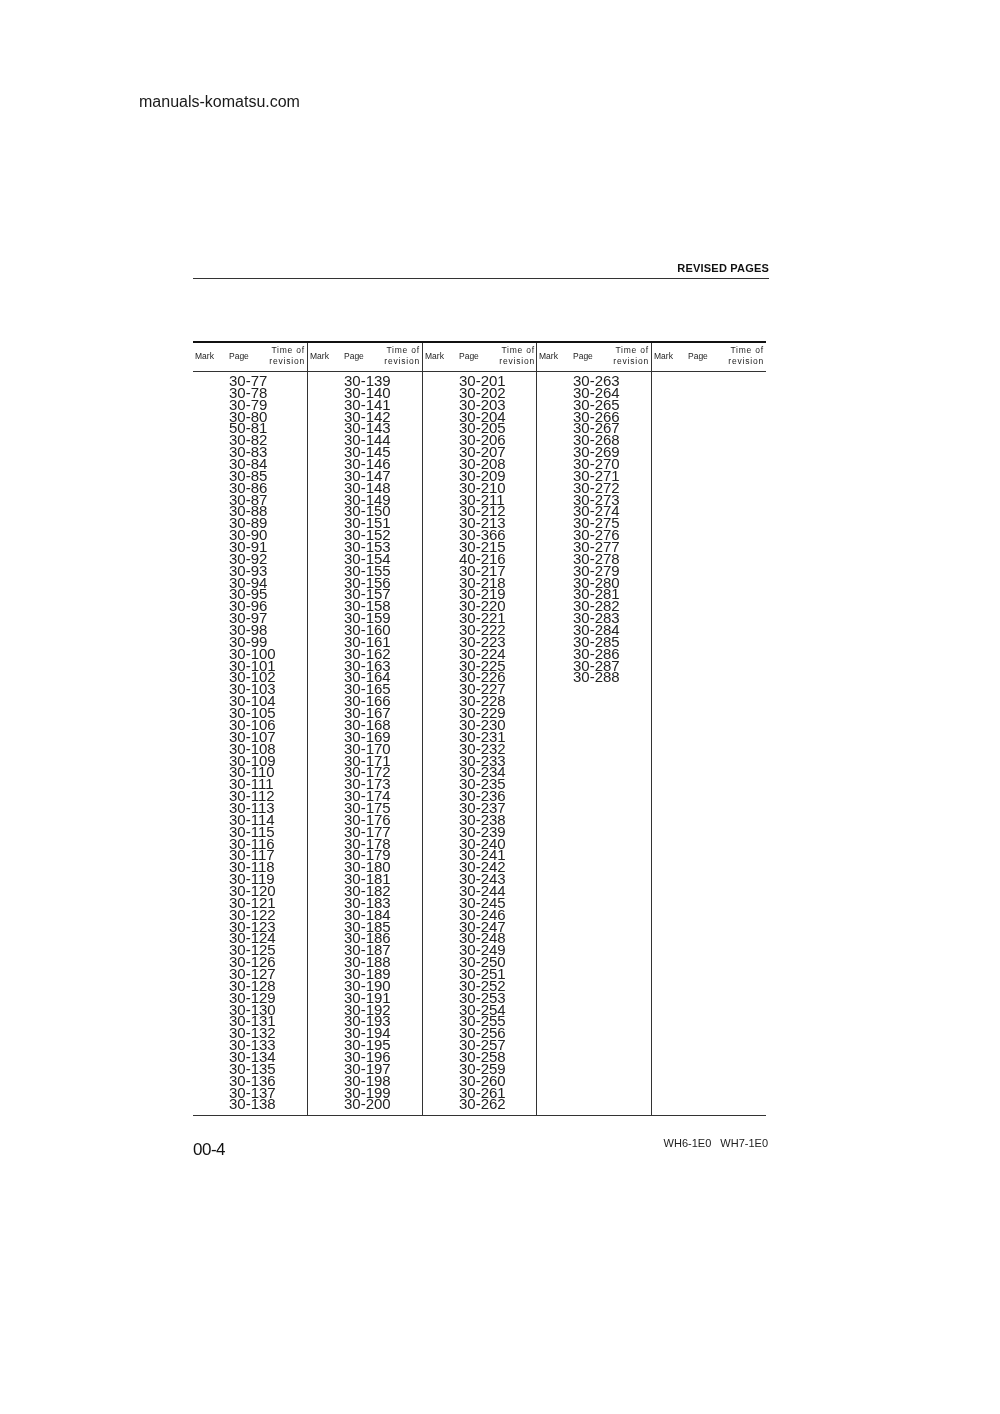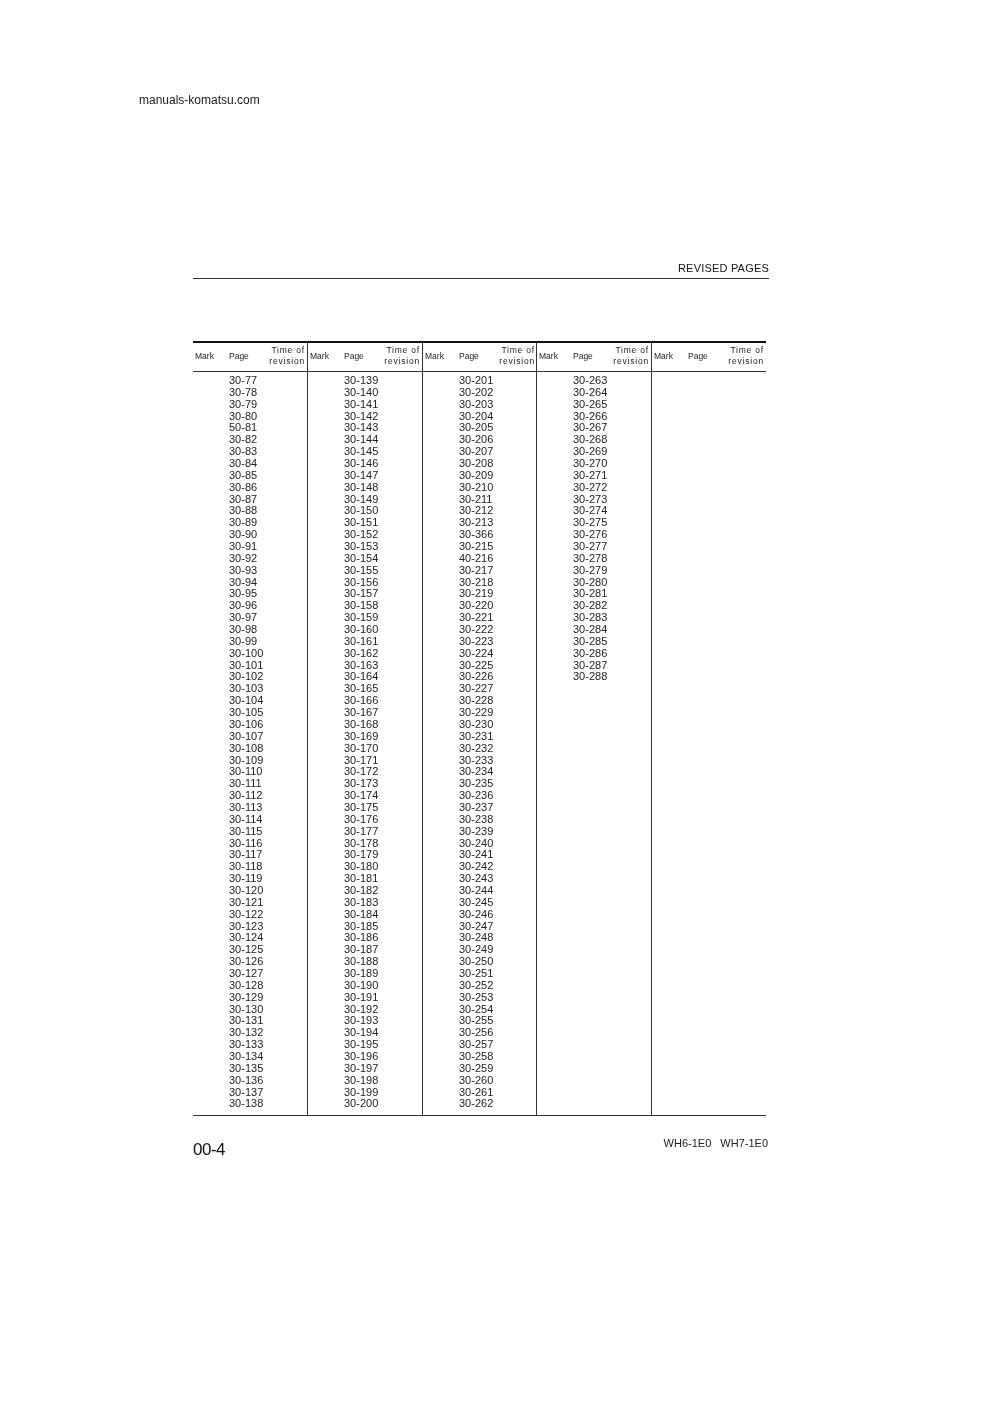--- a/index.html
+++ b/index.html
@@ -1,30 +1,30 @@
 <!DOCTYPE html>
 <html><head>
 <meta charset="utf-8">
 <style>
   html, body { margin:0; padding:0; background:#fff; }
   body { width:1000px; height:1414px; position:relative; overflow:hidden; font-family:"Liberation Sans", sans-serif; color:#111; }
-  .watermark { position:absolute; left:139px; top:93px; font-size:12px; color:#1a1a1a; }
-  .header-title { position:absolute; right:231px; top:262px; font-size:11px; font-weight:normal; letter-spacing:0.2px; }
+  .watermark { position:absolute; left:139px; top:93px; font-size:16px; color:#1a1a1a; }
+  .header-title { position:absolute; right:231px; top:262px; font-size:11px; font-weight:bold; letter-spacing:0.2px; }
   .header-rule { position:absolute; left:193px; top:278px; width:576px; height:1px; background:#333; }
   .table { position:absolute; left:193px; top:341px; width:573px; height:775px; }
   .table-top { position:absolute; left:0; top:0; width:573px; height:2px; background:#111; }
   .table-headrule { position:absolute; left:0; top:30px; width:573px; height:1px; background:#333; }
   .table-bottom { position:absolute; left:0; top:774px; width:573px; height:1px; background:#333; }
   .vline { position:absolute; top:2px; width:1px; height:772px; background:#333; }
   .group { position:absolute; top:0; width:114px; height:890px; }
   .hcell { position:absolute; font-size:8.5px; color:#222; }
   .hmark { left:2px; top:10px; }
   .hpage { left:36px; top:10px; }
   .htime { right:2px; top:4px; text-align:right; line-height:11px; letter-spacing:0.8px; }
-  .pages { position:absolute; left:36px; top:34px; font-size:11px; line-height:11.87px; color:#222; }
+  .pages { position:absolute; left:36px; top:34px; font-size:15px; line-height:11.87px; color:#222; }
   .pages div { height:11.87px; }
   .page-num { position:absolute; left:193px; top:1134px; font-size:17px; color:#111; letter-spacing:-0.5px;margin-top:6px; }
   .model { position:absolute; right:232px; top:1137px; font-size:11px; color:#222; word-spacing:6px;text-align:center; }
 </style>
 </head>
 <body>
 
 <div class="watermark">manuals-komatsu.com</div>
 <div class="header-title">REVISED PAGES</div>
 <div class="header-rule"></div>

